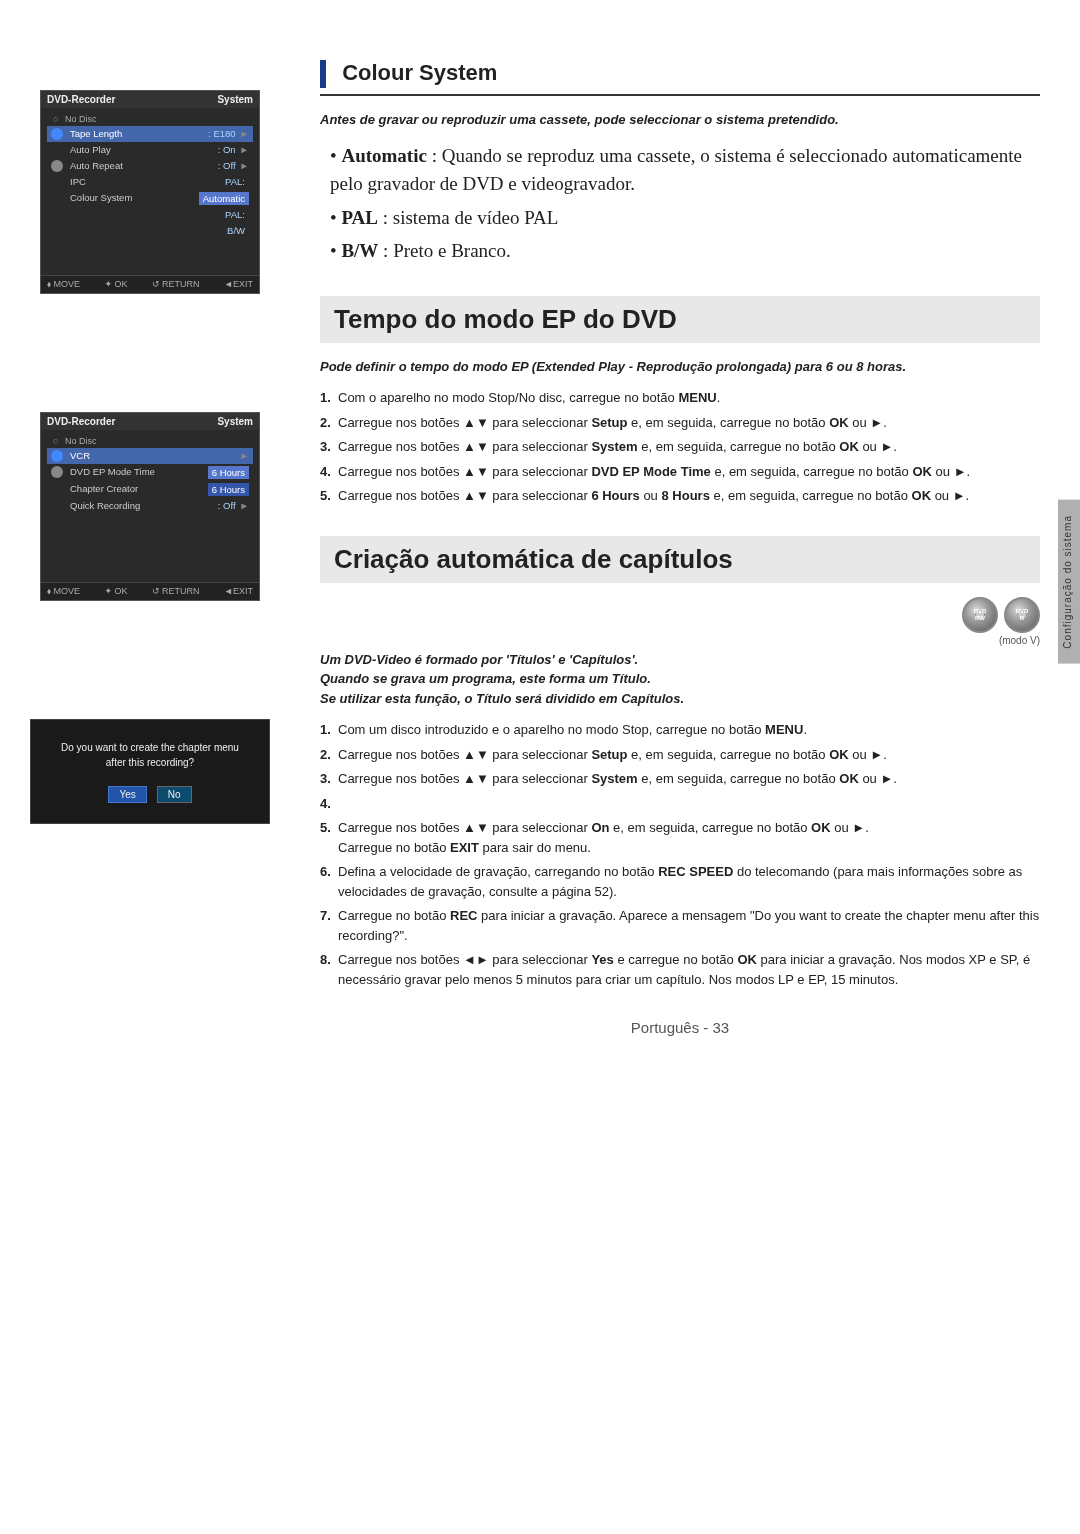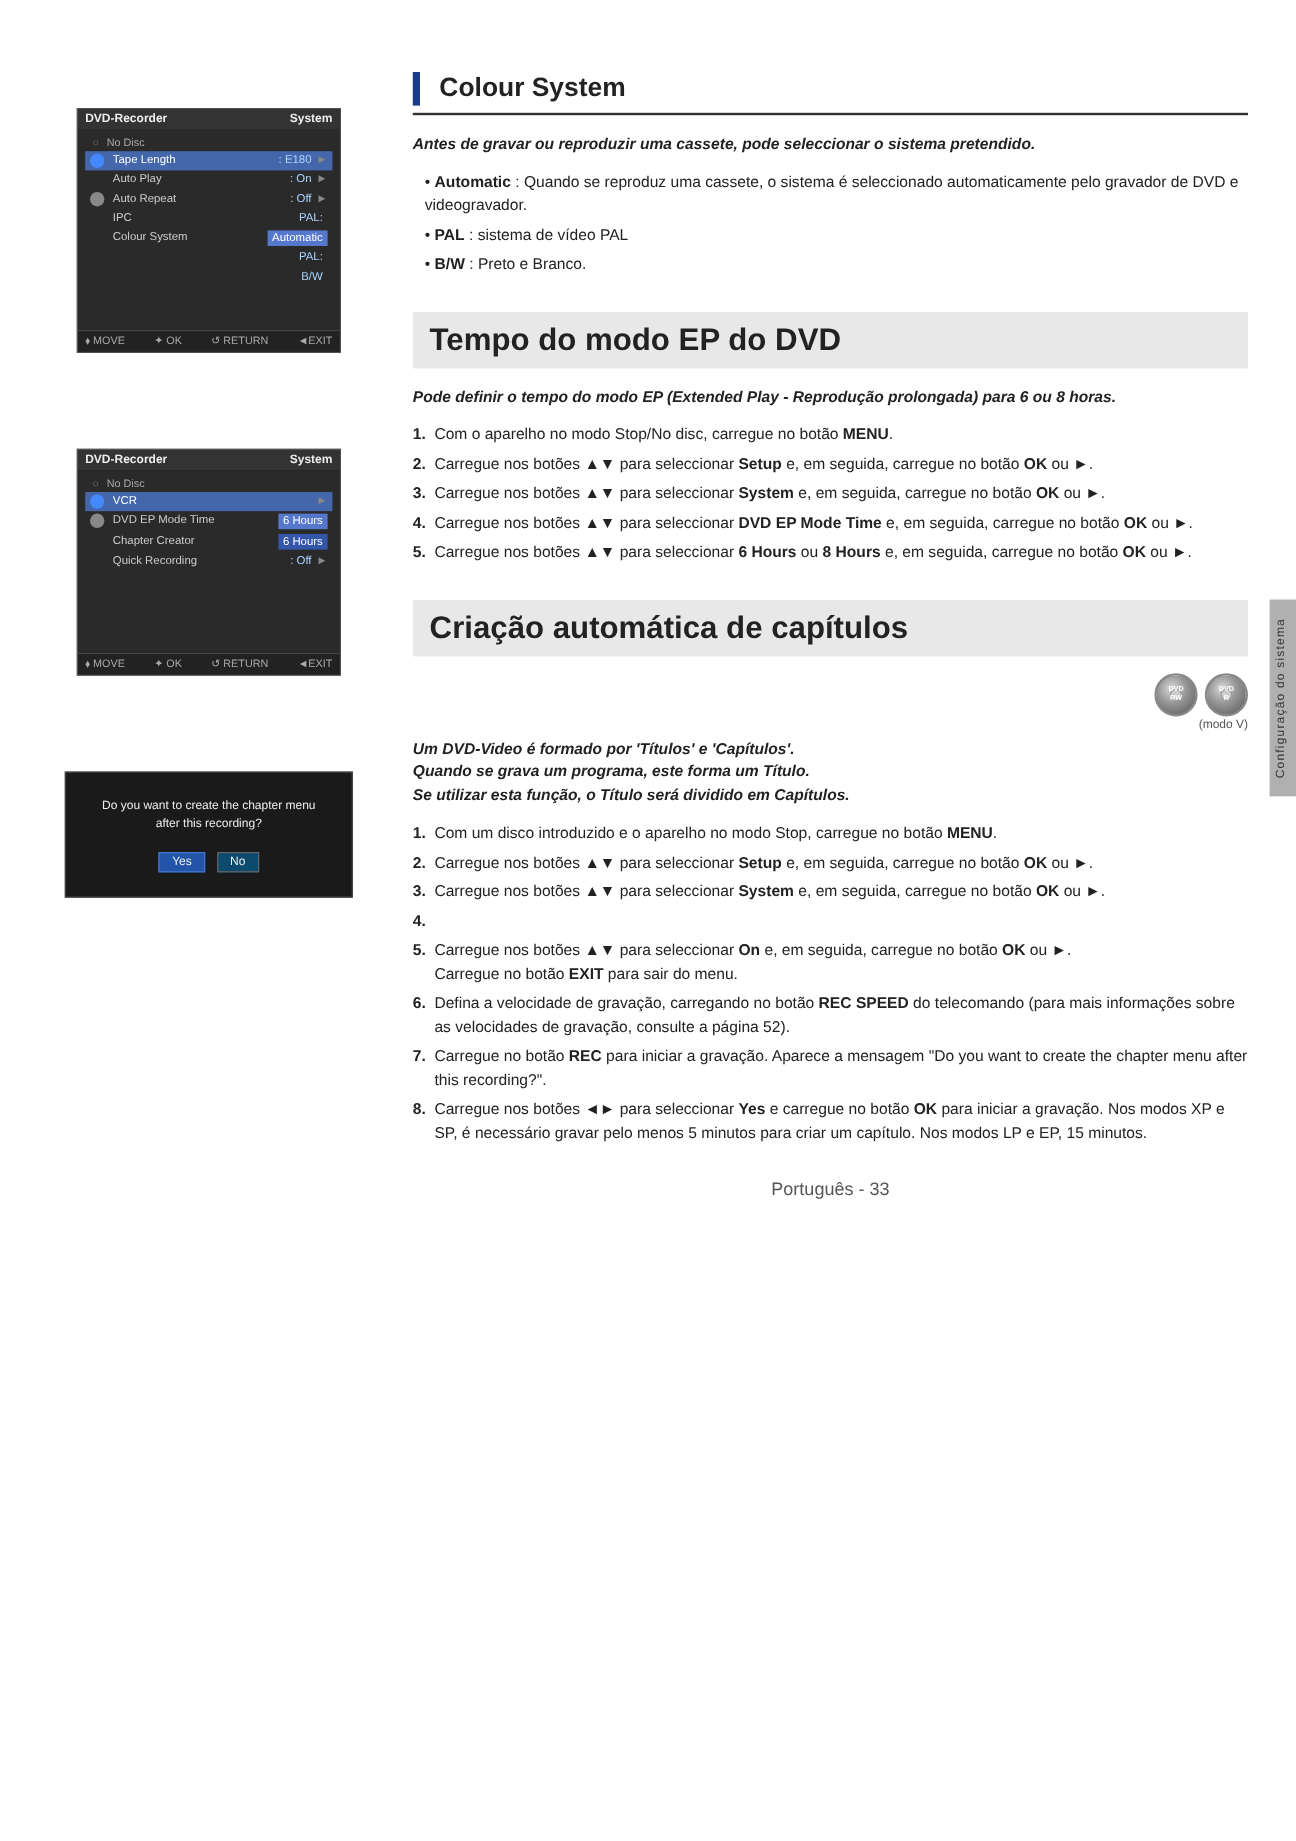--- a/index.html
+++ b/index.html
@@ -21,22 +21,21 @@
     }
 
     
     .left-col {
       width: 300px;
       flex-shrink: 0;
       display: flex;
       flex-direction: column;
       align-items: center;
       padding-top: 20px;
-      gap: 80px;
-      margin-left: 24px;
+      gap: 118px;
     }
 
     
     .right-col {
       flex: 1;
       padding: 20px 40px 20px 20px;
     }
 
     
     .dvd-screen {
@@ -163,22 +162,23 @@
       line-height: 1.5;
     }
 
     .bullet-list {
       margin-left: 10px;
       margin-bottom: 10px;
     }
 
     .bullet-item {
       margin-bottom: 5px;
-      font-size: 13px;
+      font-size: 19px;
       line-height: 1.5;
+      font-family: Liberation Serif, serif;
     }
 
     .numbered-list {
       margin-left: 0;
       margin-bottom: 10px;
     }
 
     .numbered-item {
       display: flex;
       margin-bottom: 5px;

